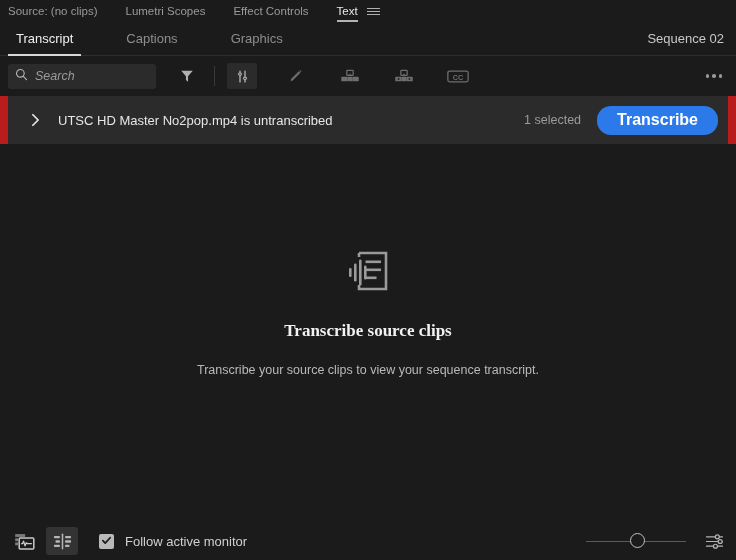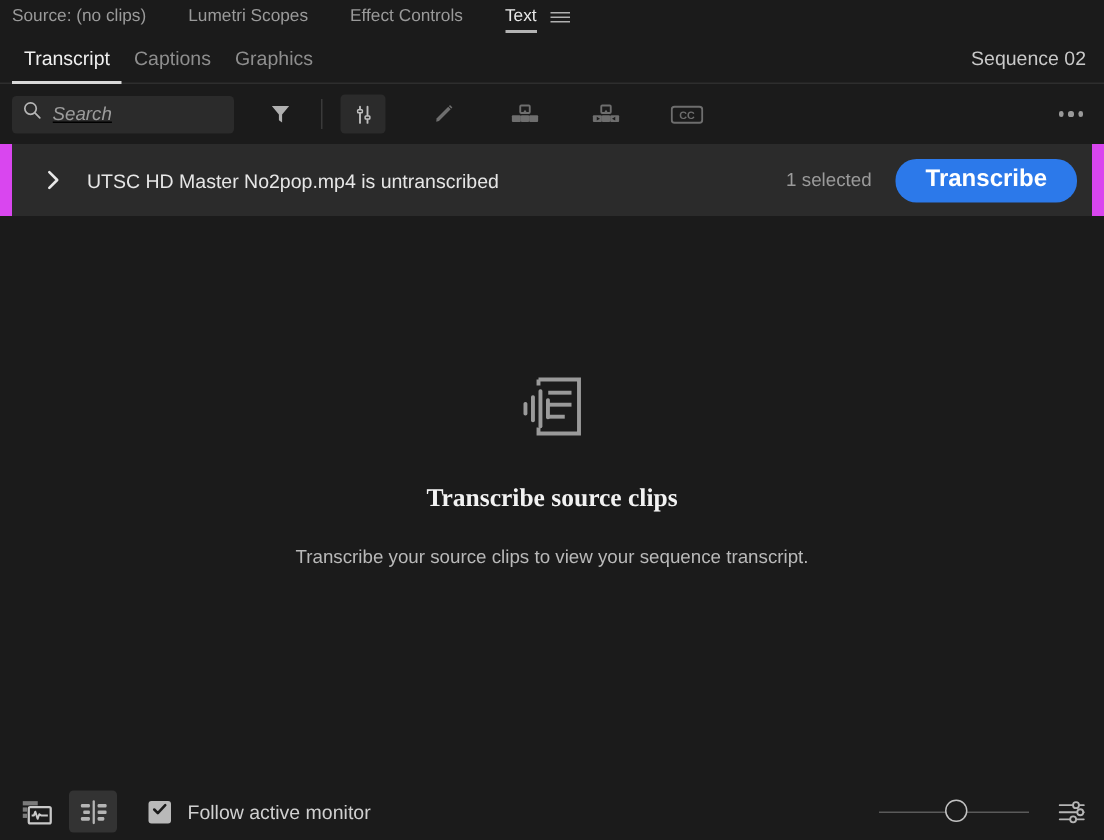--- a/index.html
+++ b/index.html
@@ -11,21 +11,21 @@
     overflow: hidden;
     background: #1b1b1b;
     font-family: "Liberation Sans", sans-serif;
     -webkit-font-smoothing: antialiased;
   }
 
   #app {
     position: relative;
     width: 736px;
     height: 560px;
-    background: #d946ef;
+    background: #b91c1c;
     display: flex;
     flex-direction: column;
   }
 
   
   .panel-tabbar {
     height: 22px;
     min-height: 22px;
     background: #1b1b1b;
     display: flex;
@@ -70,20 +70,21 @@
   
   .subtabbar {
     height: 34px;
     min-height: 34px;
     background: #1b1b1b;
     display: flex;
     align-items: center;
     padding: 0 10px 0 8px;
     border-bottom: 1px solid #2e2e2e;
     position: relative;
+    gap: 37px;
   }
   .subtab {
     position: relative;
     height: 34px;
     display: flex;
     align-items: center;
     padding: 0 8px;
     font-size: 13px;
     color: #8e8e8e;
     white-space: nowrap;
@@ -107,21 +108,20 @@
 
   
   .toolbar {
     height: 40px;
     min-height: 40px;
     background: #1b1b1b;
     display: flex;
     align-items: center;
     padding: 0 8px 0 8px;
     gap: 4px;
-    text-decoration: underline;
   }
   .search-box {
     width: 148px;
     height: 25px;
     background: #2b2b2b;
     border-radius: 3px;
     display: flex;
     align-items: center;
     padding: 0 6px 0 7px;
     gap: 7px;

